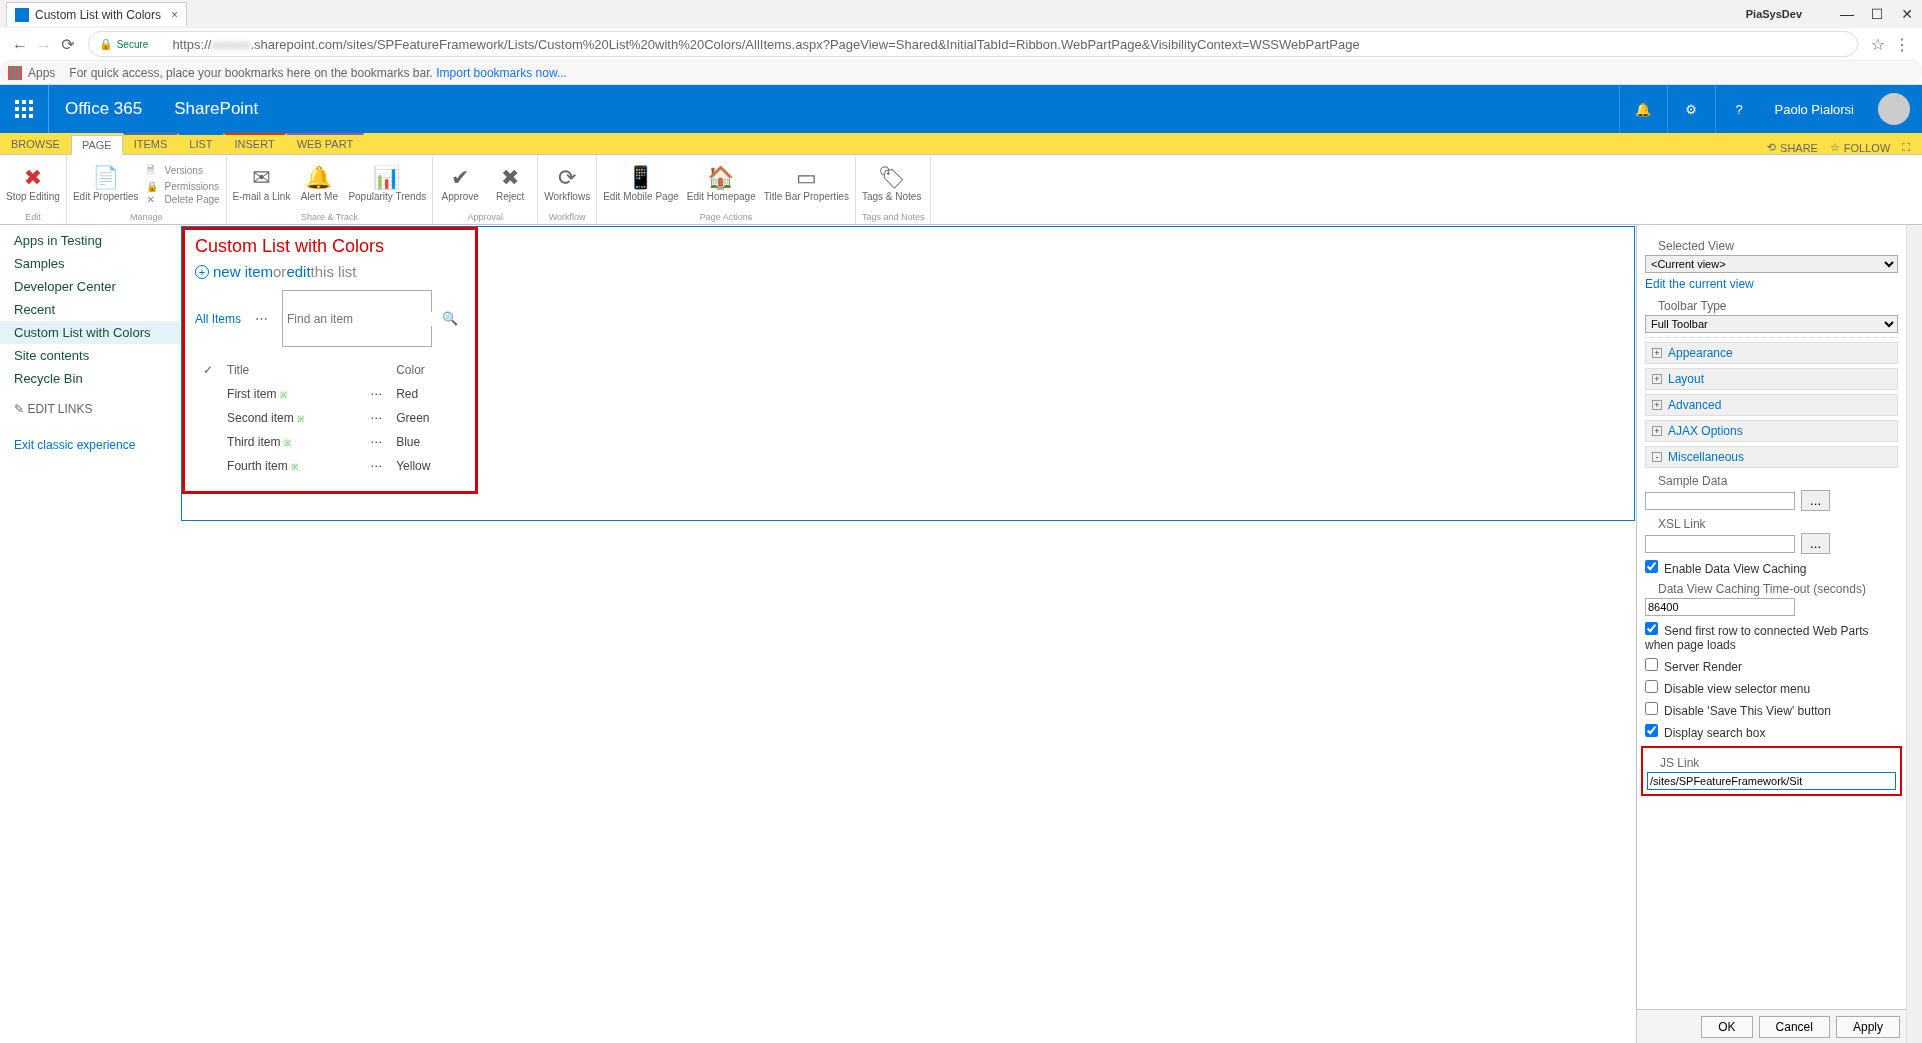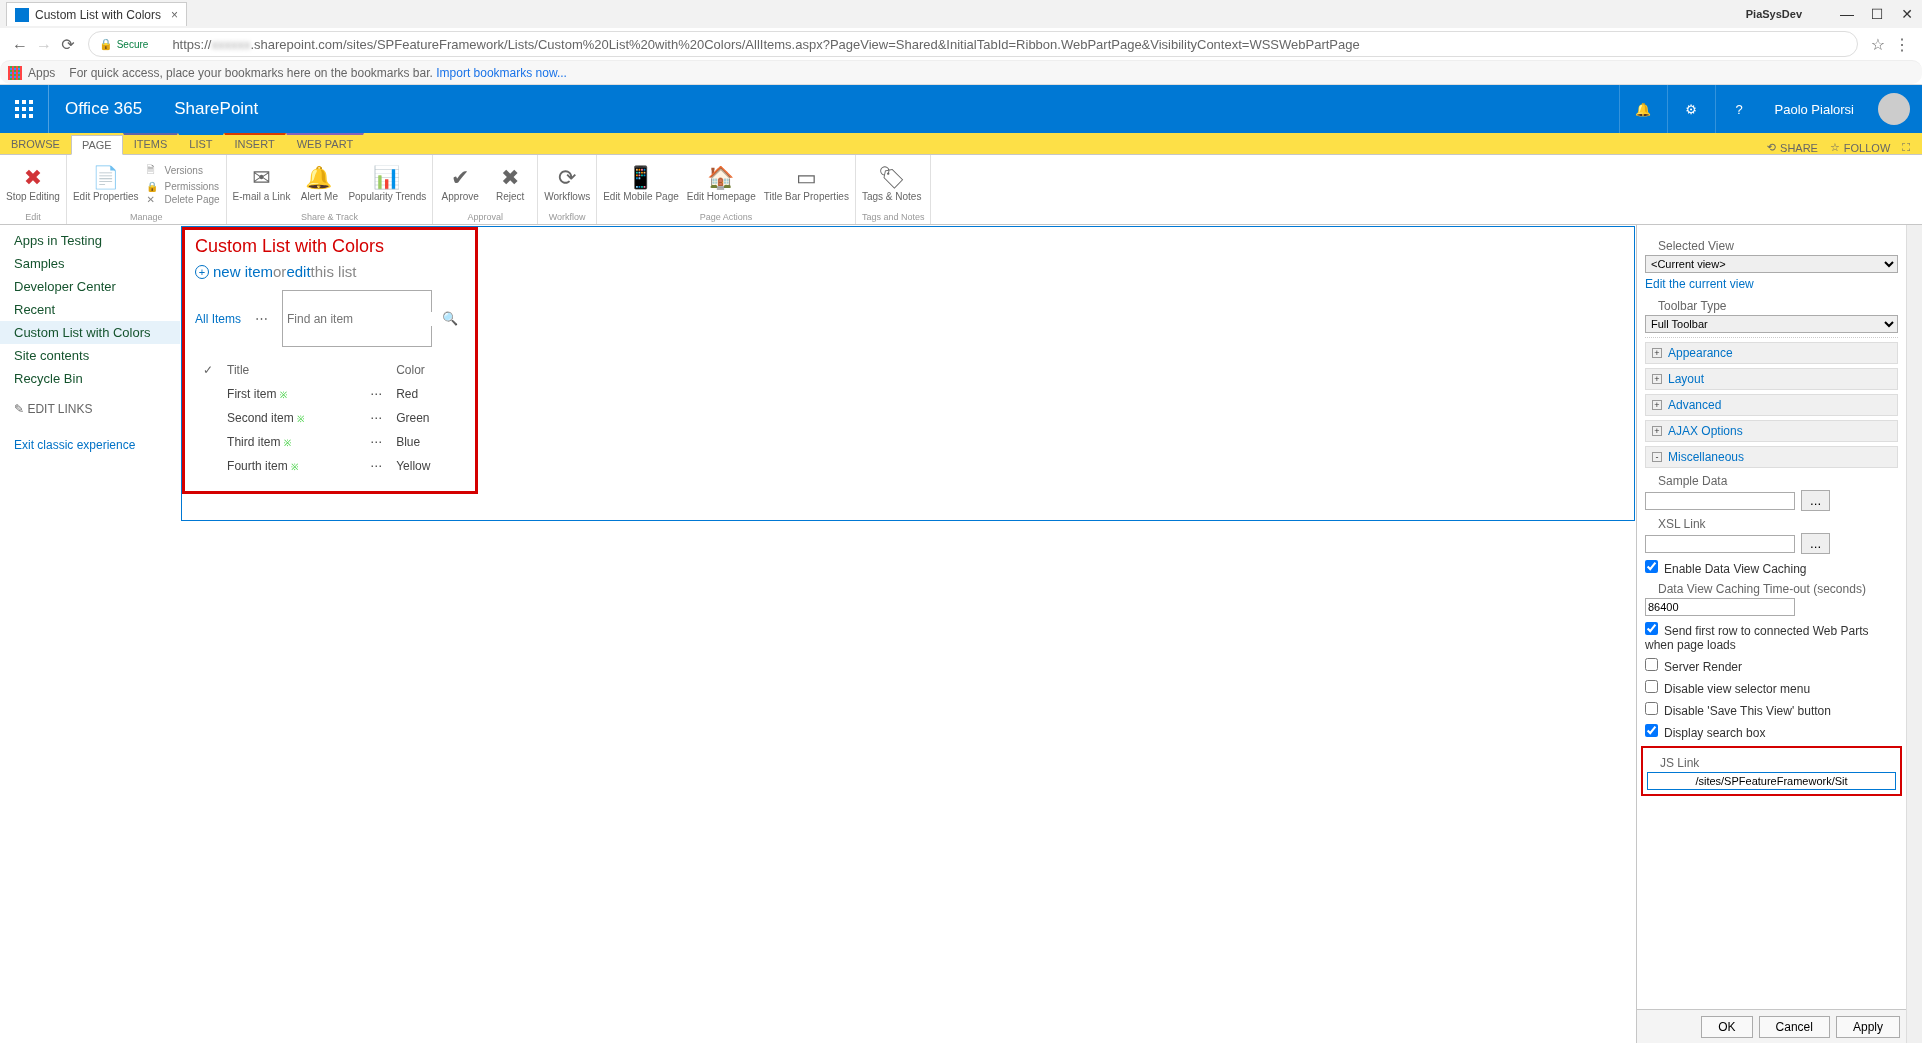--- a/index.html
+++ b/index.html
@@ -90,21 +90,21 @@
 
 
 .toolpane-wrap { width: 270px; border-left: 1px solid #c6c6c6; display: flex; flex-direction: column; background: #fff; font-size: 12px; }
 .toolpane { flex: 1; overflow-y: auto; padding: 6px 8px; }
 .tp-group { border-bottom: 1px dotted #ccc; padding: 4px 0; }
 .tp-label { color: #666; margin: 4px 13px 2px; }
 .tp-select { width: 100%; border: 1px solid #ababab; padding: 1px; font-size: 11px; }
 .tp-link { color: #0072c6; cursor: pointer; display: block; margin: 4px 0 8px; }
 .tp-expand { background: #f0f0f0; border: 1px solid #ddd; padding: 3px 6px; margin: 4px 0; cursor: pointer; display: flex; align-items: center; color: #0072c6; }
 .tp-expand .box { border: 1px solid #999; width: 10px; height: 10px; margin-right: 6px; text-align: center; line-height: 8px; font-size: 9px; color: #333; }
-.tp-input { width: 150px; border: 1px solid #ababab; padding: 2px; font-size: 11px; text-align: center; }
+.tp-input { width: 150px; border: 1px solid #ababab; padding: 2px; font-size: 11px; }
 .tp-input-full { width: 100%; border: 1px solid #ababab; padding: 2px; font-size: 11px; }
 .tp-browse { border: 1px solid #ababab; padding: 2px 8px; margin-left: 6px; cursor: pointer; }
 .tp-row { margin: 6px 0; }
 .tp-check { margin-right: 6px; }
 .jsl-box { border: 2px solid #d40000; padding: 4px; margin: 4px -4px; }
 .tp-buttons { border-top: 1px solid #c6c6c6; padding: 6px; display: flex; justify-content: flex-end; gap: 6px; background: #f4f4f4; }
 .tp-btn { border: 1px solid #ababab; background: #f9f9f9; padding: 3px 16px; font-size: 12px; cursor: pointer; }
 
 .scrollbar-fake { width: 16px; background: #f0f0f0; border-left: 1px solid #ddd; }
 </style>

